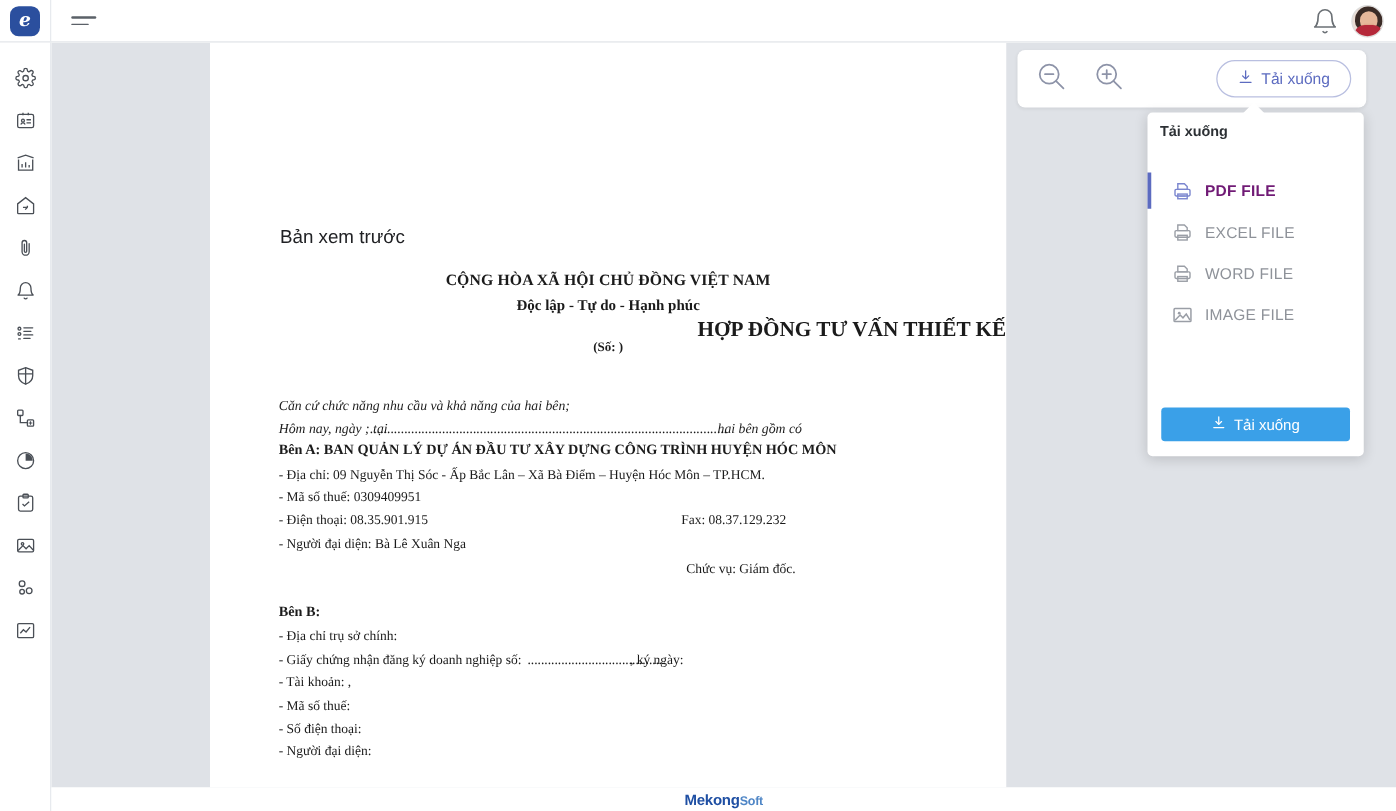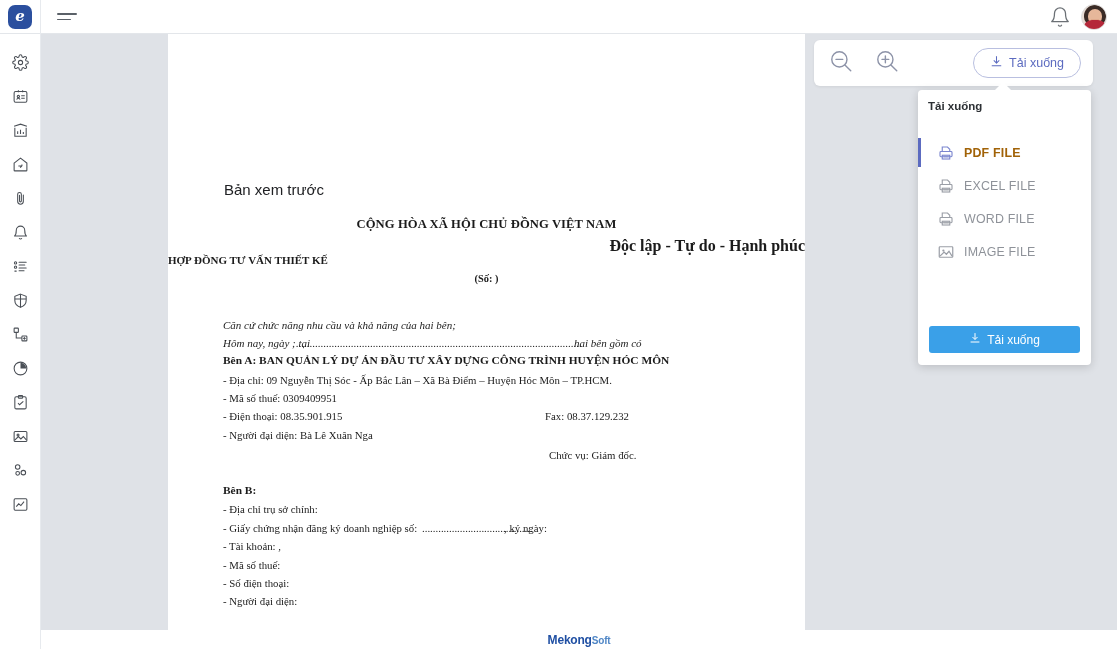--- a/index.html
+++ b/index.html
@@ -93,22 +93,22 @@
     font-size: 15px; color: #202124;
     font-family: "Liberation Sans", sans-serif;
   }
 
   .doc {
     position: absolute; left: 0px; top: 0px; width: 637px;
     font-family: "Liberation Serif", "DejaVu Serif", serif;
     color: #1b1b1b;
   }
   .t-nation { position:absolute; left:0; top:183px; width:637px; text-align:center; font-weight:bold; font-size:12.6px; letter-spacing:.1px;}
-  .t-motto  { position:absolute; left:0; top:203px; width:637px; text-align:right; font-weight:bold; font-size:16px;}
-  .t-title  { position:absolute; left:0; top:220px; width:637px; text-align:left; font-weight:bold; font-size:11px;}
+  .t-motto  { position:absolute; left:0; top:203px; width:637px; text-align:center; font-weight:bold; font-size:12px;}
+  .t-title  { position:absolute; left:0; top:220px; width:637px; text-align:right; font-weight:bold; font-size:17px;}
   .t-number { position:absolute; left:0; top:239px; width:637px; text-align:center; font-weight:bold; font-size:10.4px;}
 
   .l-italic { position:absolute; font-style: italic; font-size: 11px; }
   .l-plain  { position:absolute; font-size: 10.8px; }
   .l-bold   { position:absolute; font-weight: bold; font-size: 11.4px; }
 
   .dots { letter-spacing: 0px; }
 
   
   #footer {
@@ -156,21 +156,21 @@
     z-index: 61;
   }
   #dd-title { position:absolute; left:10px; top:10px; font-size:11.5px; color:#2c3034; font-weight:bold; }
   #dd-list { position: absolute; left: 0; top: 46px; width: 173px; }
   .dd-item {
     position: relative; height: 33px;
     display: flex; align-items: center; gap: 9px;
     padding-left: 19px; cursor: pointer;
     font-size: 12.4px; color: #8e9299; letter-spacing: .2px;
   }
-  .dd-item.active { color: #a16207; font-weight: bold; }
+  .dd-item.active { color: #701a75; font-weight: bold; }
   .dd-item.active::before {
     content: ""; position: absolute; left: 0; top: 2px;
     width: 3px; height: 29px; background: #5c6bc0;
   }
   .dd-item .ico { width: 18px; height: 18px; display:flex; align-items:center; justify-content:center; }
   #dd-button {
     position: absolute; left: 11px; top: 236px;
     width: 151px; height: 27px;
     background: #3aa0e8; border-radius: 3px;
     color: #ffffff; font-size: 12px;

